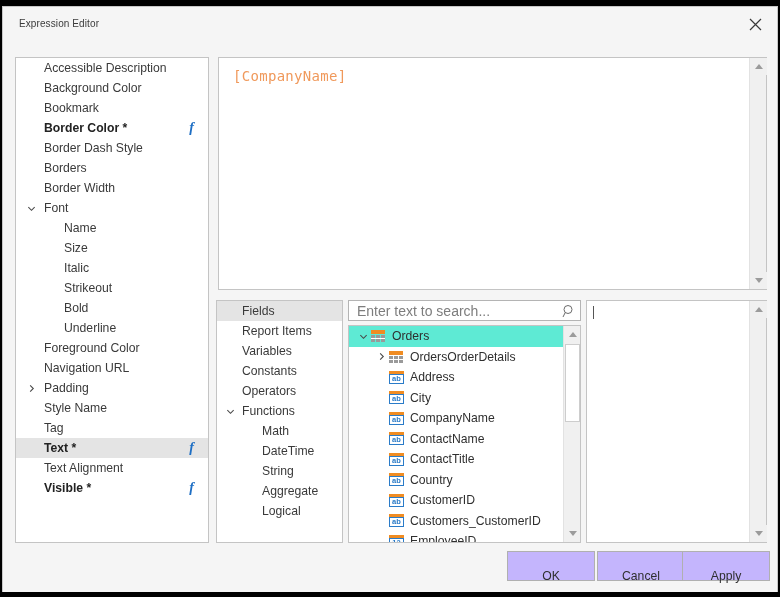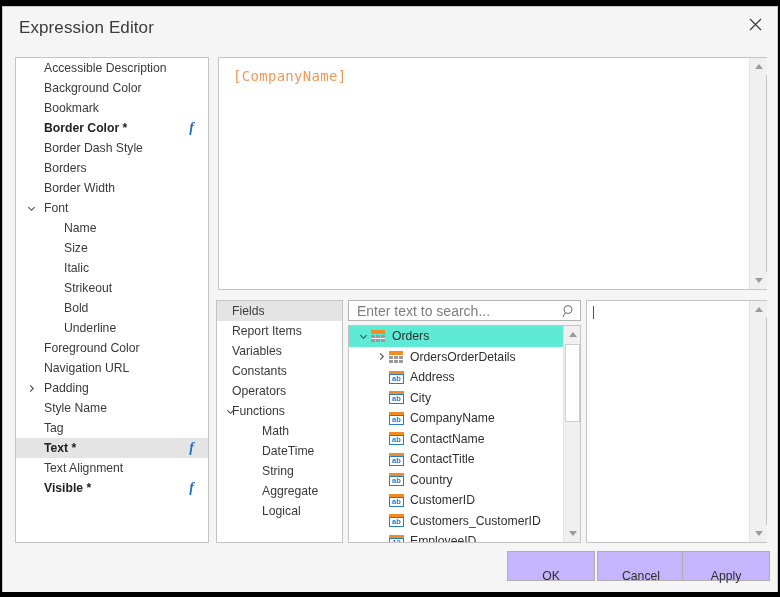--- a/index.html
+++ b/index.html
@@ -24,21 +24,21 @@
   }
   
   .titlebar {
     position: relative;
     height: 38px;
     background: #f5f5f5;
   }
   .title-text {
     position: absolute;
     left: 16px; top: 11px;
-    font-size: 17px;
+    font-size: 10px;
     color: #3b3b3b;
     letter-spacing: .1px;
   }
   .close-btn {
     position: absolute;
     right: 0px; top: 0px;
     width: 44px; height: 34px;
     display: flex; align-items: center; justify-content: center;
     cursor: pointer;
   }
@@ -142,21 +142,21 @@
     display: flex; align-items: center;
     font-size: 12.2px;
     color: #3a3a3a;
     cursor: default;
   }
   .cat-row.selected { background: #e4e4e4; }
   .cat-row .twisty {
     position: absolute; left: 6px; top: 0; bottom: 0;
     width: 14px; display: flex; align-items: center; justify-content: center;
   }
-  .cat-row .clabel { padding-left: 15px; white-space: nowrap; }
+  .cat-row .clabel { padding-left: 25px; white-space: nowrap; }
   .cat-row.indent1 .clabel { padding-left: 45px; }
   
   .search-box {
     position: absolute;
     left: 345px; top: 293px;
     width: 233px; height: 21px;
     background: #fff;
     border: 1px solid #b4b4b4;
   }
   .search-input {

